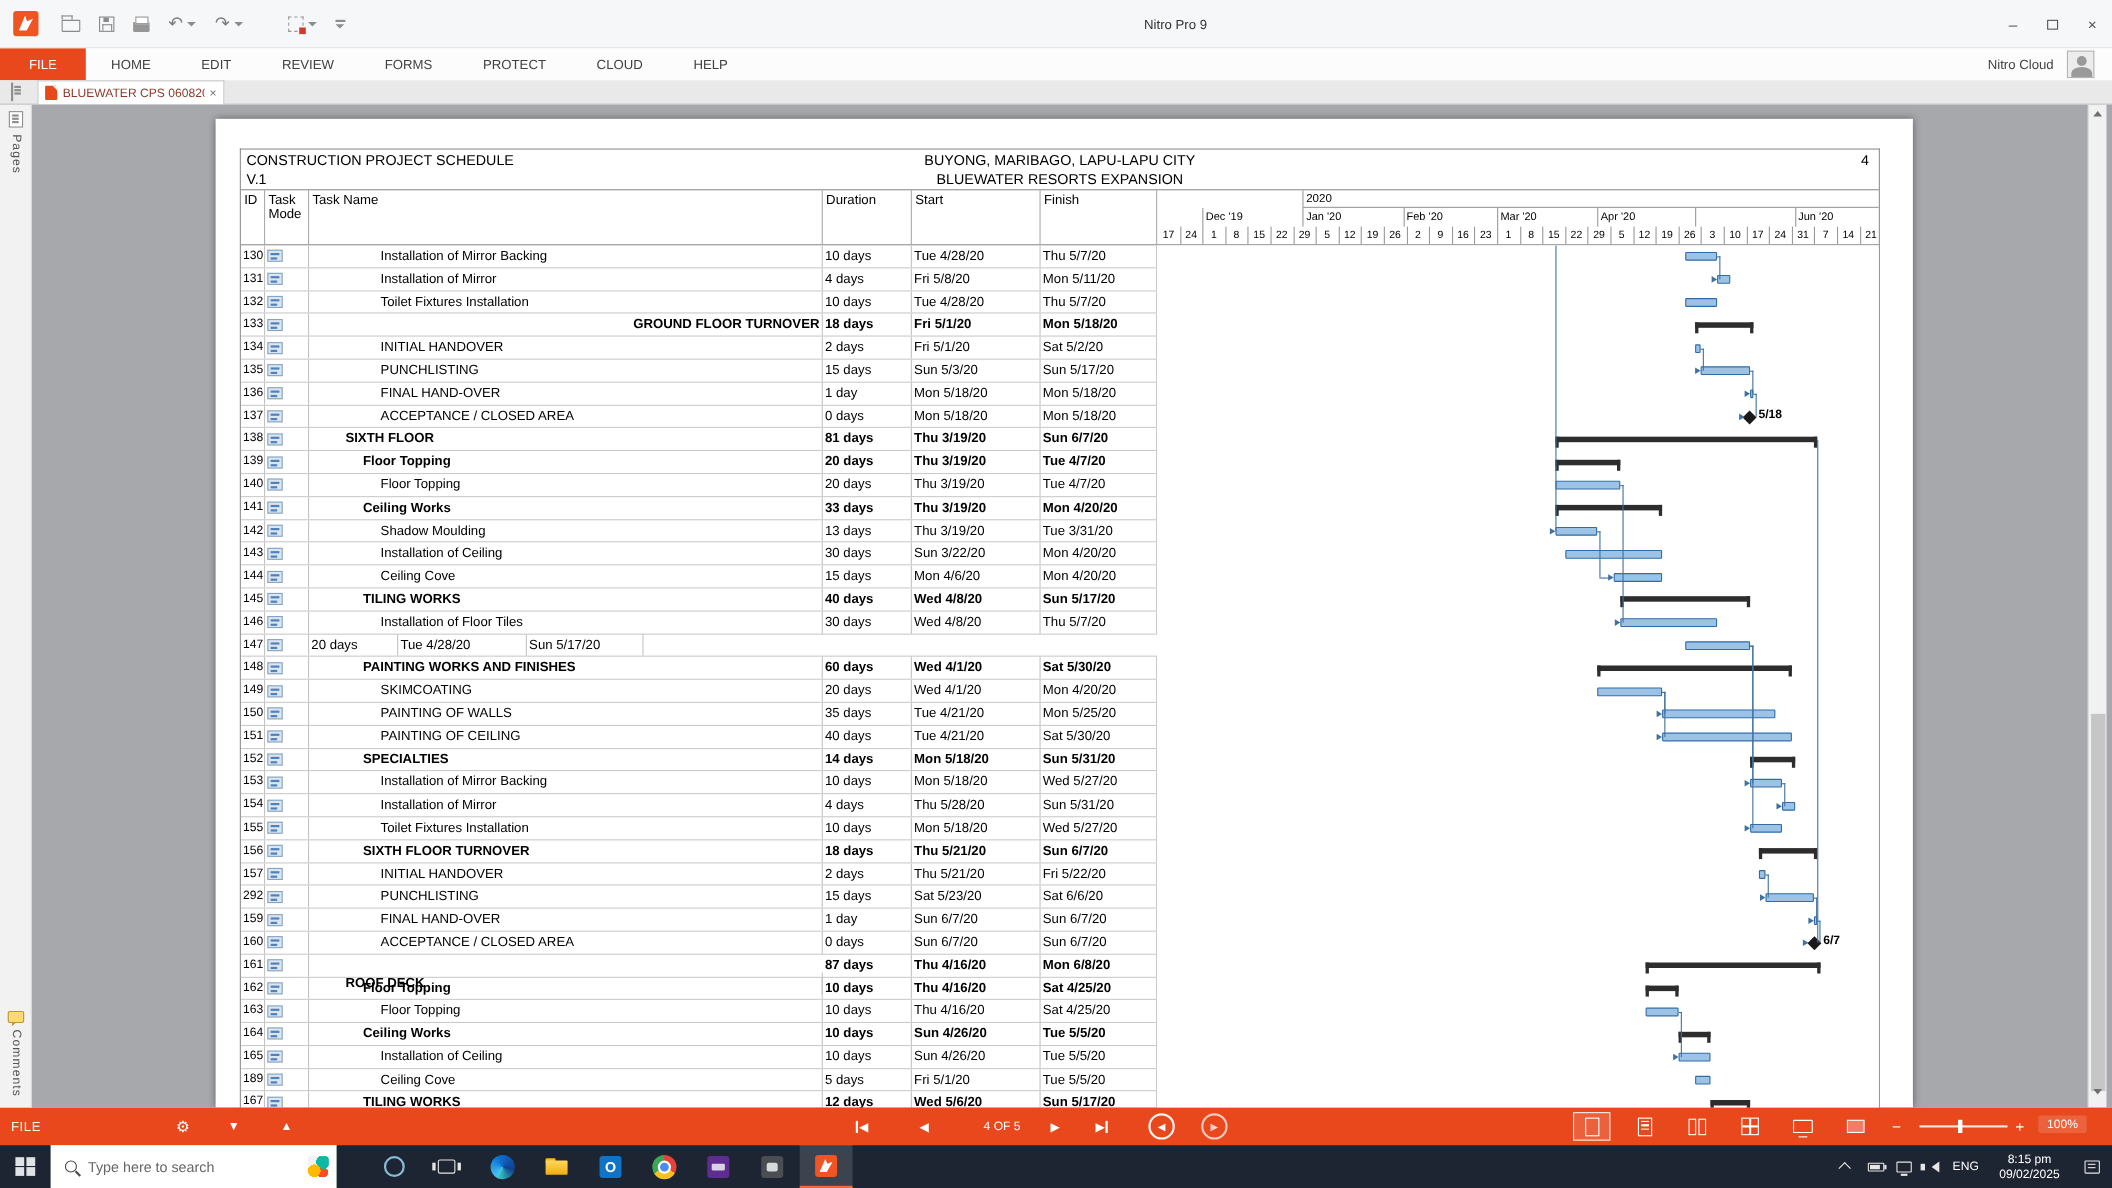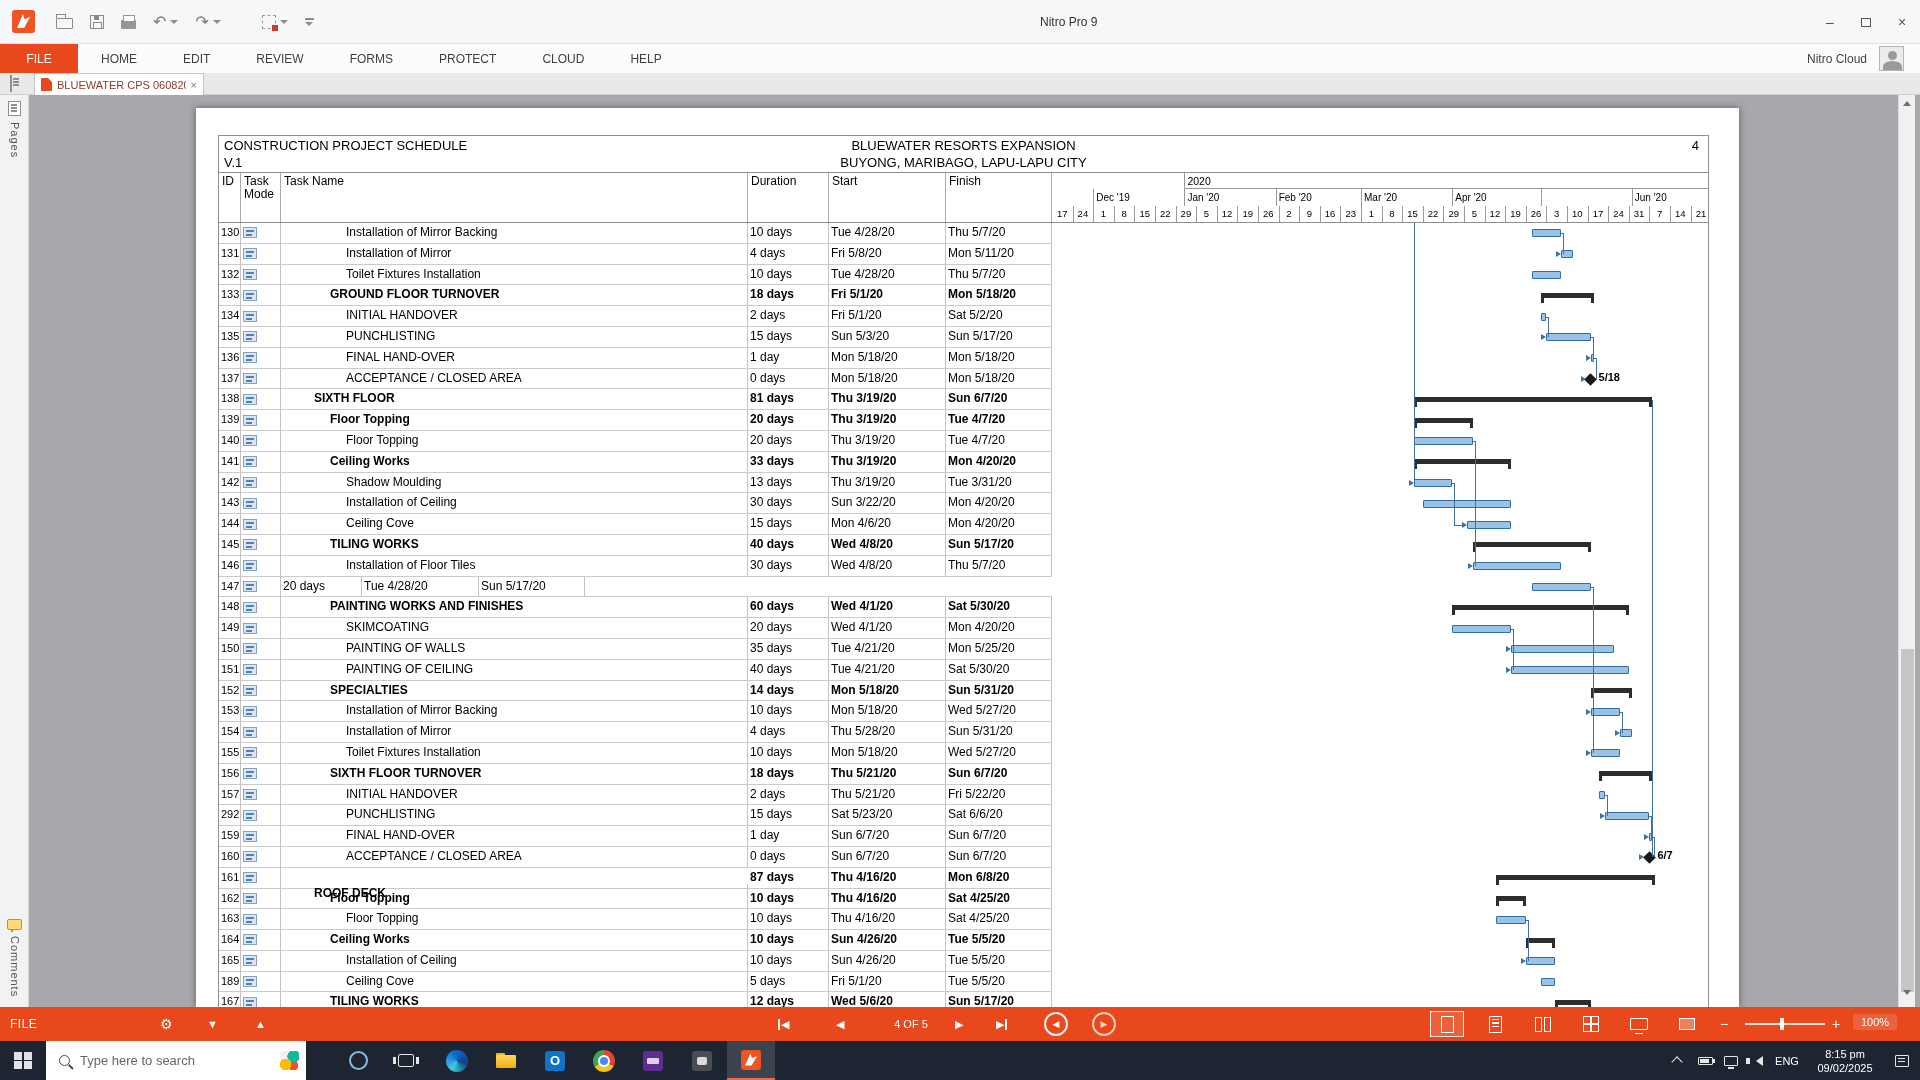--- a/index.html
+++ b/index.html
@@ -236,22 +236,22 @@
   </div>
 
   <div id="page">
     <div id="sched">
       <div class="shead">
         <div class="lblock">
           <div>CONSTRUCTION PROJECT SCHEDULE</div>
           <div>V.1</div>
         </div>
         <div class="cblock">
+          <div>BUYONG, MARIBAGO, LAPU-LAPU CITY</div>
           <div>BLUEWATER RESORTS EXPANSION</div>
-          <div>BUYONG, MARIBAGO, LAPU-LAPU CITY</div>
         </div>
         <div class="pgnum">4</div>
       </div>
       <div class="scols">
         <div class="hc w-id">ID</div>
         <div class="hc w-mode">Task Mode</div>
         <div class="hc w-name">Task Name</div>
         <div class="hc w-dur">Duration</div>
         <div class="hc w-start">Start</div>
         <div class="hc w-fin">Finish</div>
@@ -368,21 +368,21 @@
               <div class="c cname" style="padding-left: 65px;">Toilet Fixtures Installation</div>
               <div class="c cdur">10 days</div>
               <div class="c cstart">Tue 4/28/20</div>
               <div class="c cfin">Thu 5/7/20</div>
             </div>
             <div class="trow bold">
               <div class="c cid">133</div>
               <div class="c cmode">
                 <span class="tmicon"></span>
               </div>
-              <div class="c cname" style="padding-left: 49px;">GROUND FLOOR TURNOVER</div>
+              <div class="c cname" style="padding-left: 49px; text-align: right;">GROUND FLOOR TURNOVER</div>
               <div class="c cdur">18 days</div>
               <div class="c cstart">Fri 5/1/20</div>
               <div class="c cfin">Mon 5/18/20</div>
             </div>
             <div class="trow">
               <div class="c cid">134</div>
               <div class="c cmode">
                 <span class="tmicon"></span>
               </div>
               <div class="c cname" style="padding-left: 65px;">INITIAL HANDOVER</div>

